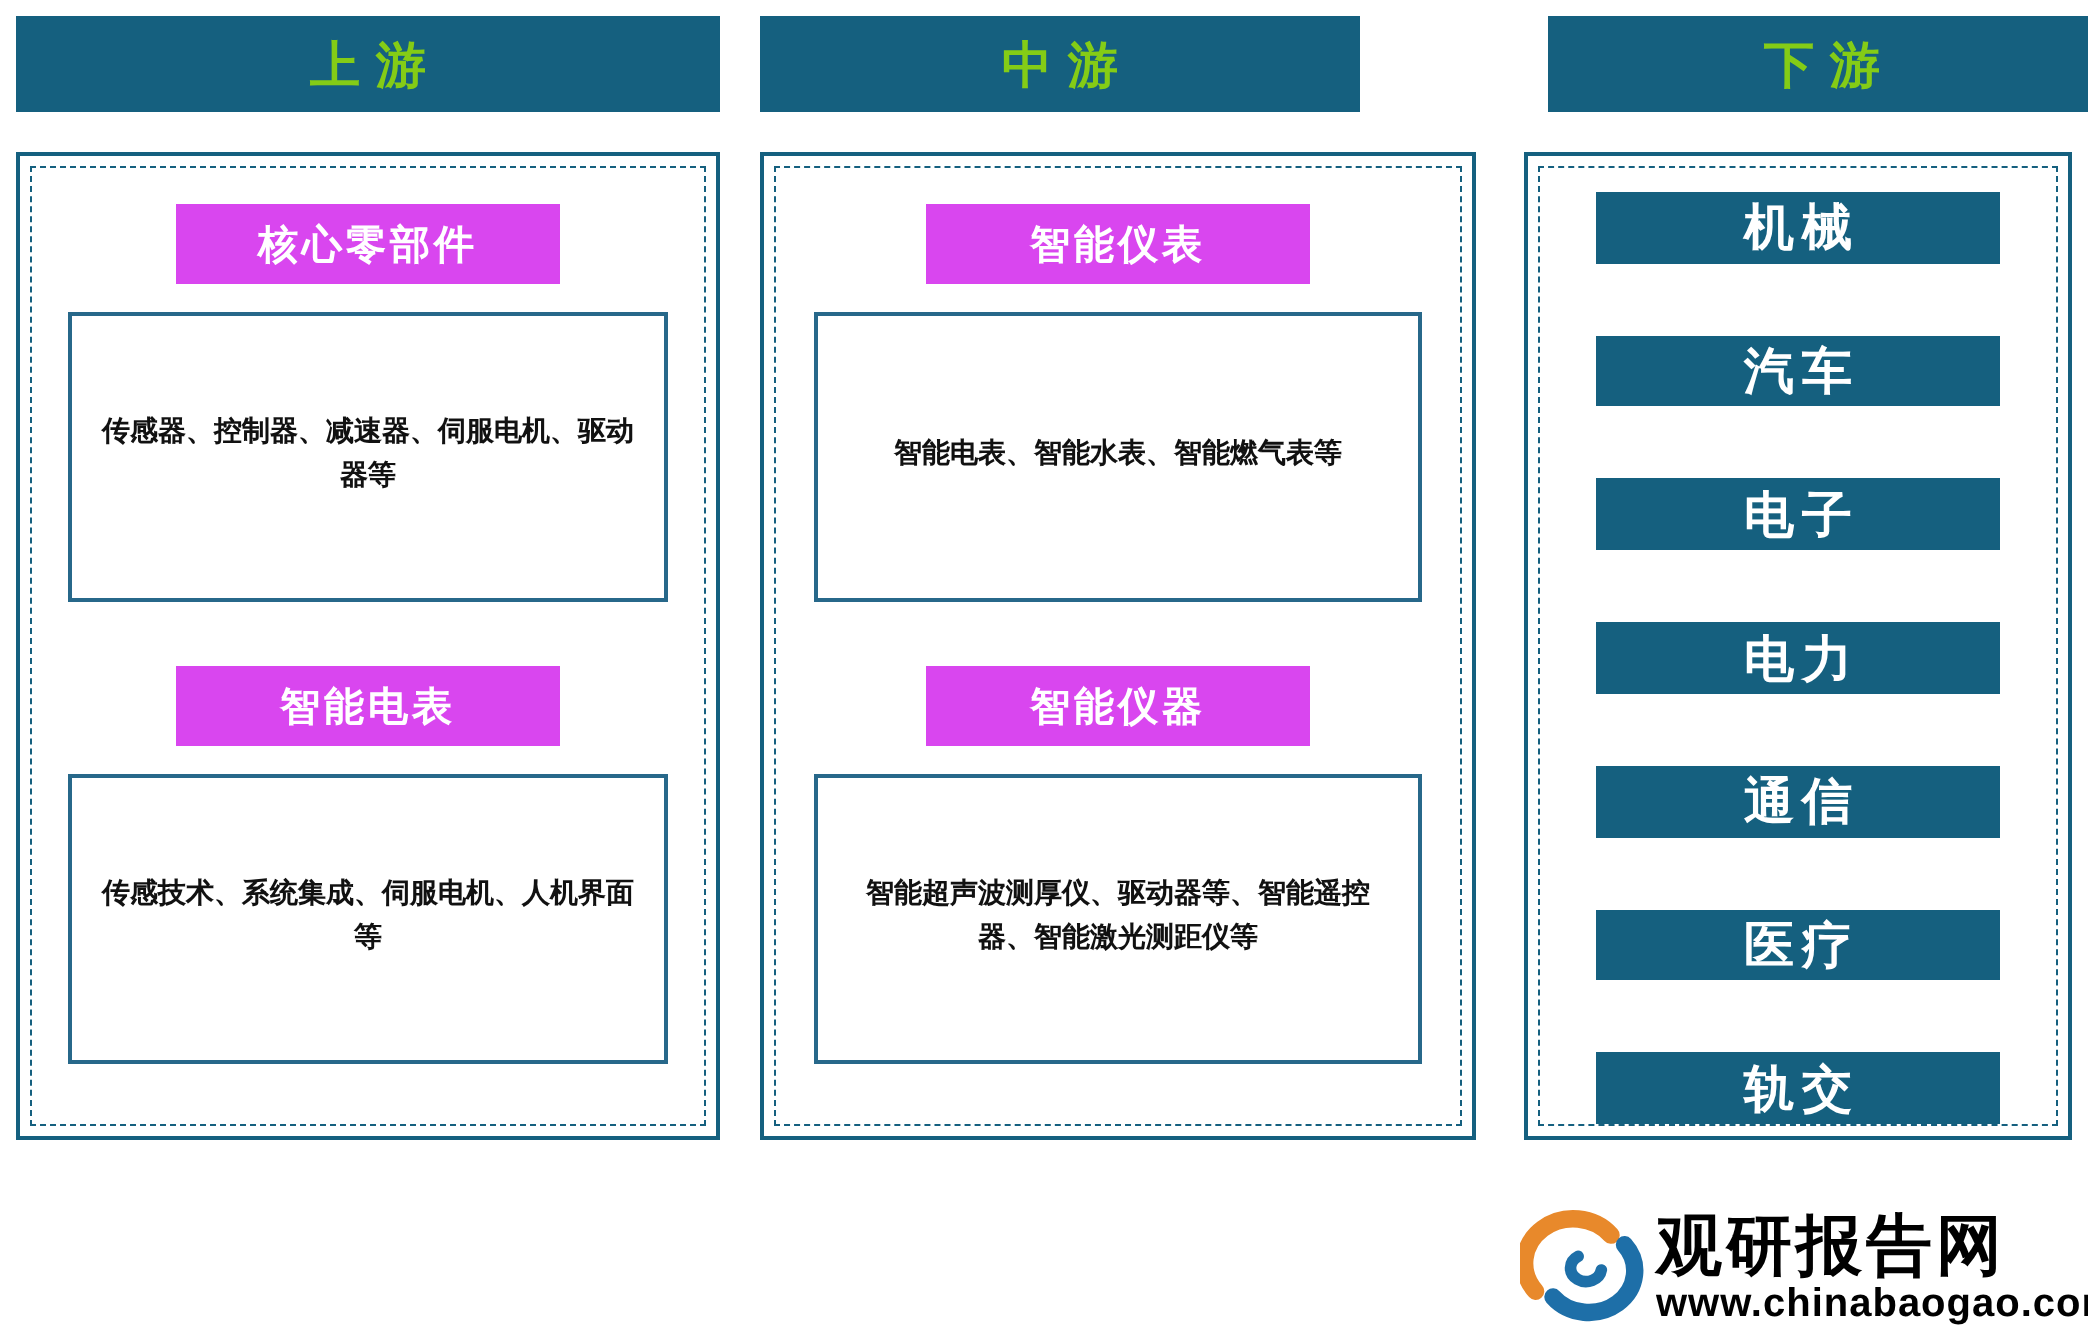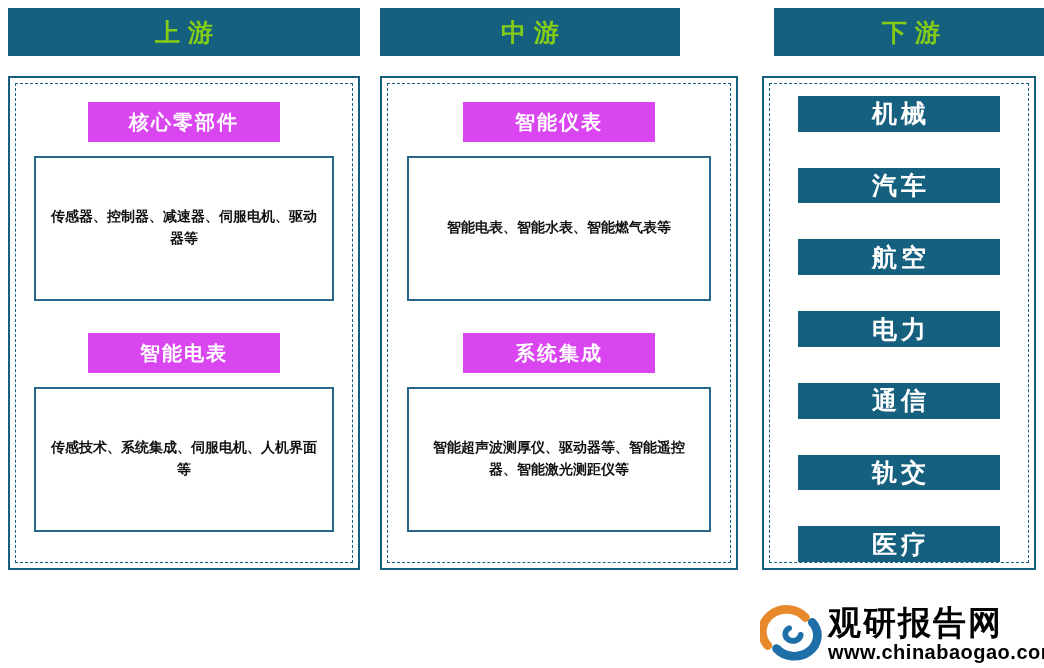--- a/index.html
+++ b/index.html
@@ -162,35 +162,35 @@
     </div>
   </div>
 
   <div class="outer-box box-2">
     <div class="inner-dashed">
       <div class="section">
         <div class="section-badge">智能仪表</div>
         <div class="section-body">智能电表、智能水表、智能燃气表等</div>
       </div>
       <div class="section">
-        <div class="section-badge">系统集成</div>
+        <div class="section-badge">智能仪器</div>
         <div class="section-body">智能超声波测厚仪、驱动器等、智能遥控器、智能激光测距仪等</div>
       </div>
     </div>
   </div>
 
   <div class="outer-box box-3">
     <div class="inner-dashed down-list">
       <div class="down-item">机械</div>
       <div class="down-item">汽车</div>
-      <div class="down-item">航空</div>
+      <div class="down-item">电子</div>
       <div class="down-item">电力</div>
       <div class="down-item">通信</div>
+      <div class="down-item">医疗</div>
       <div class="down-item">轨交</div>
-      <div class="down-item">医疗</div>
     </div>
   </div>
 
   <div class="logo">
     <svg class="logo-icon" viewBox="0 0 64 60" xmlns="http://www.w3.org/2000/svg" aria-hidden="true">
       <path d="M8 42 A 23 21 0 0 1 47 13" fill="none" stroke="#e8892b" stroke-width="9" stroke-linecap="round"></path>
       <path d="M54 18 A 21 19 0 0 1 17 45" fill="none" stroke="#1e6fa8" stroke-width="9" stroke-linecap="round"></path>
       <path d="M30 24 A 8 7 0 1 0 42 31" fill="none" stroke="#1e6fa8" stroke-width="6" stroke-linecap="round"></path>
     </svg>
     <div class="logo-text">

